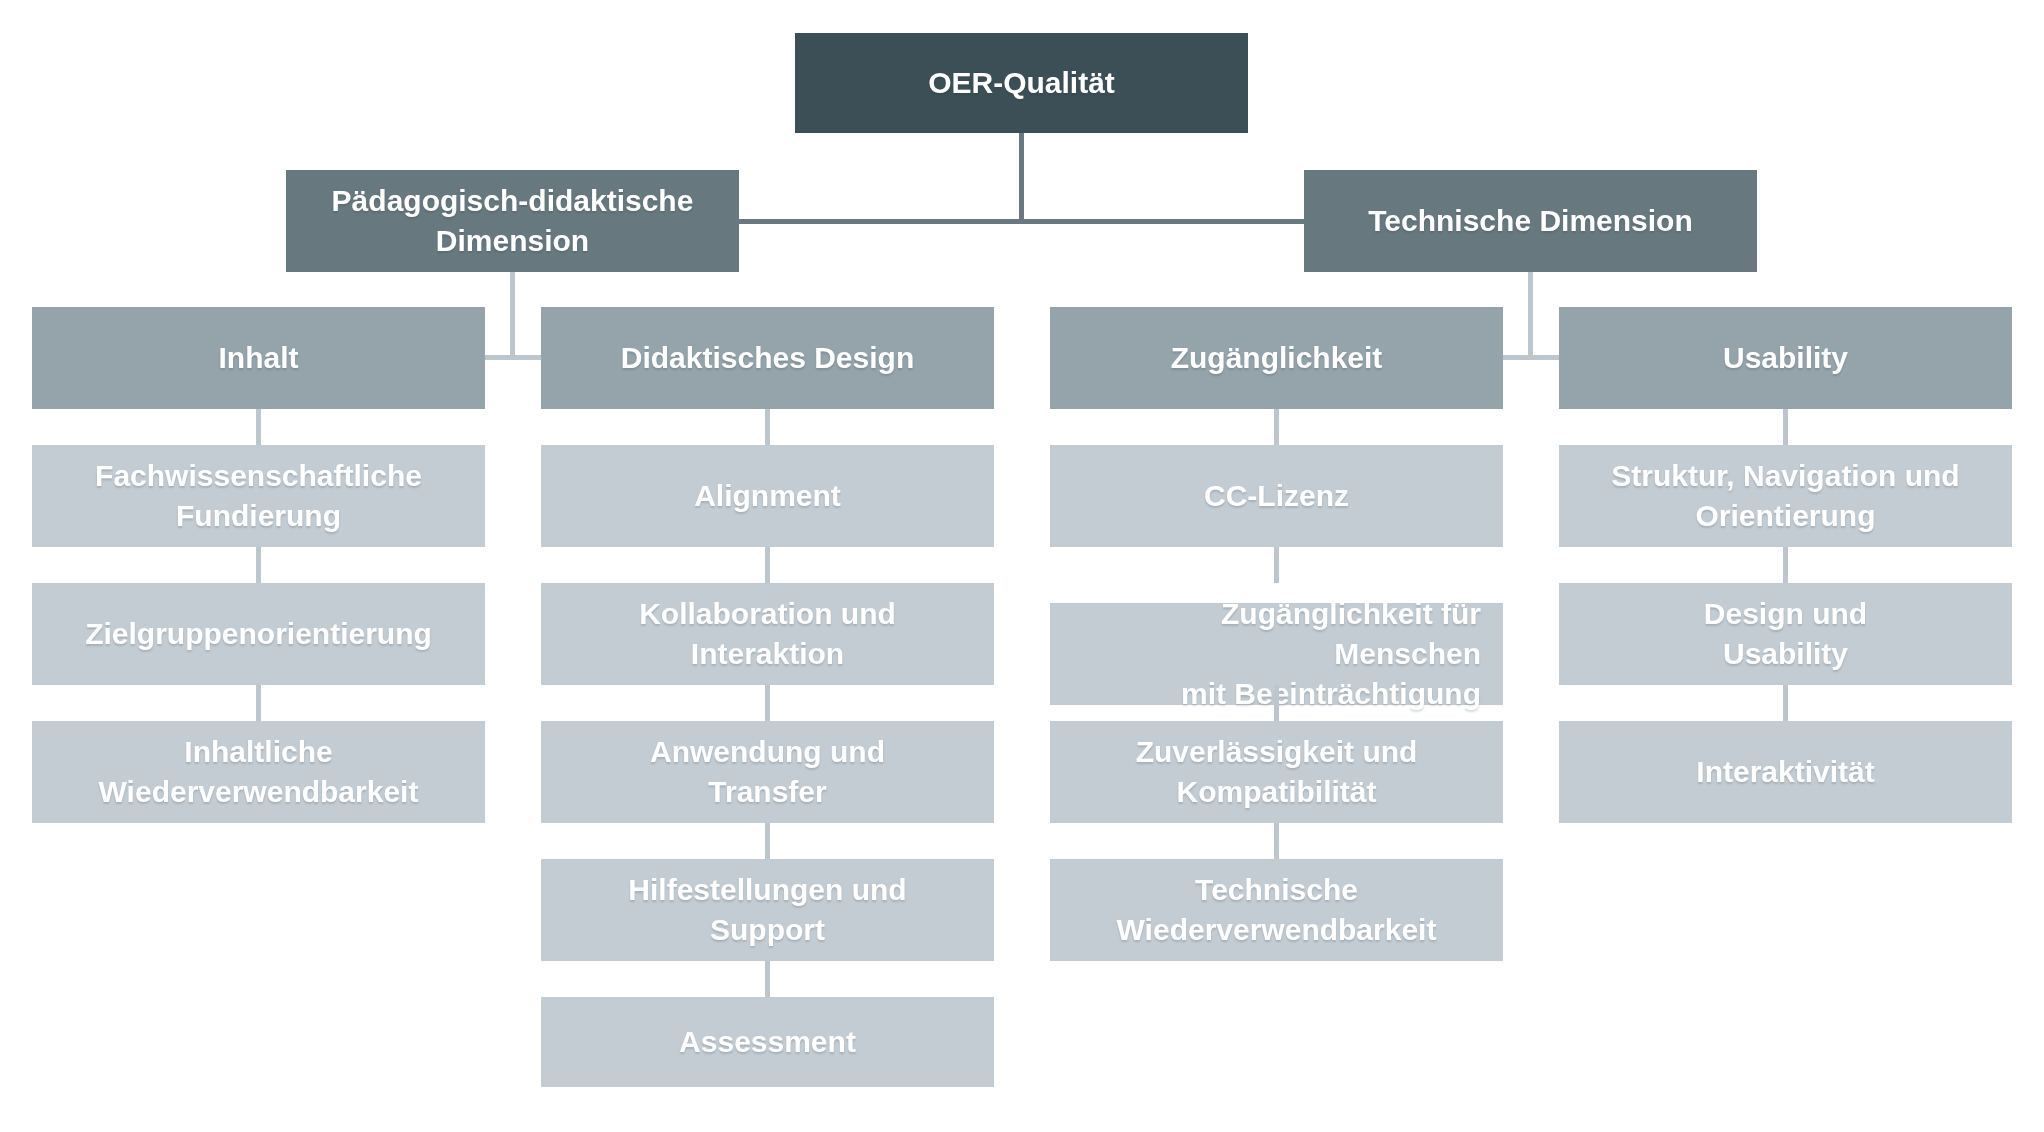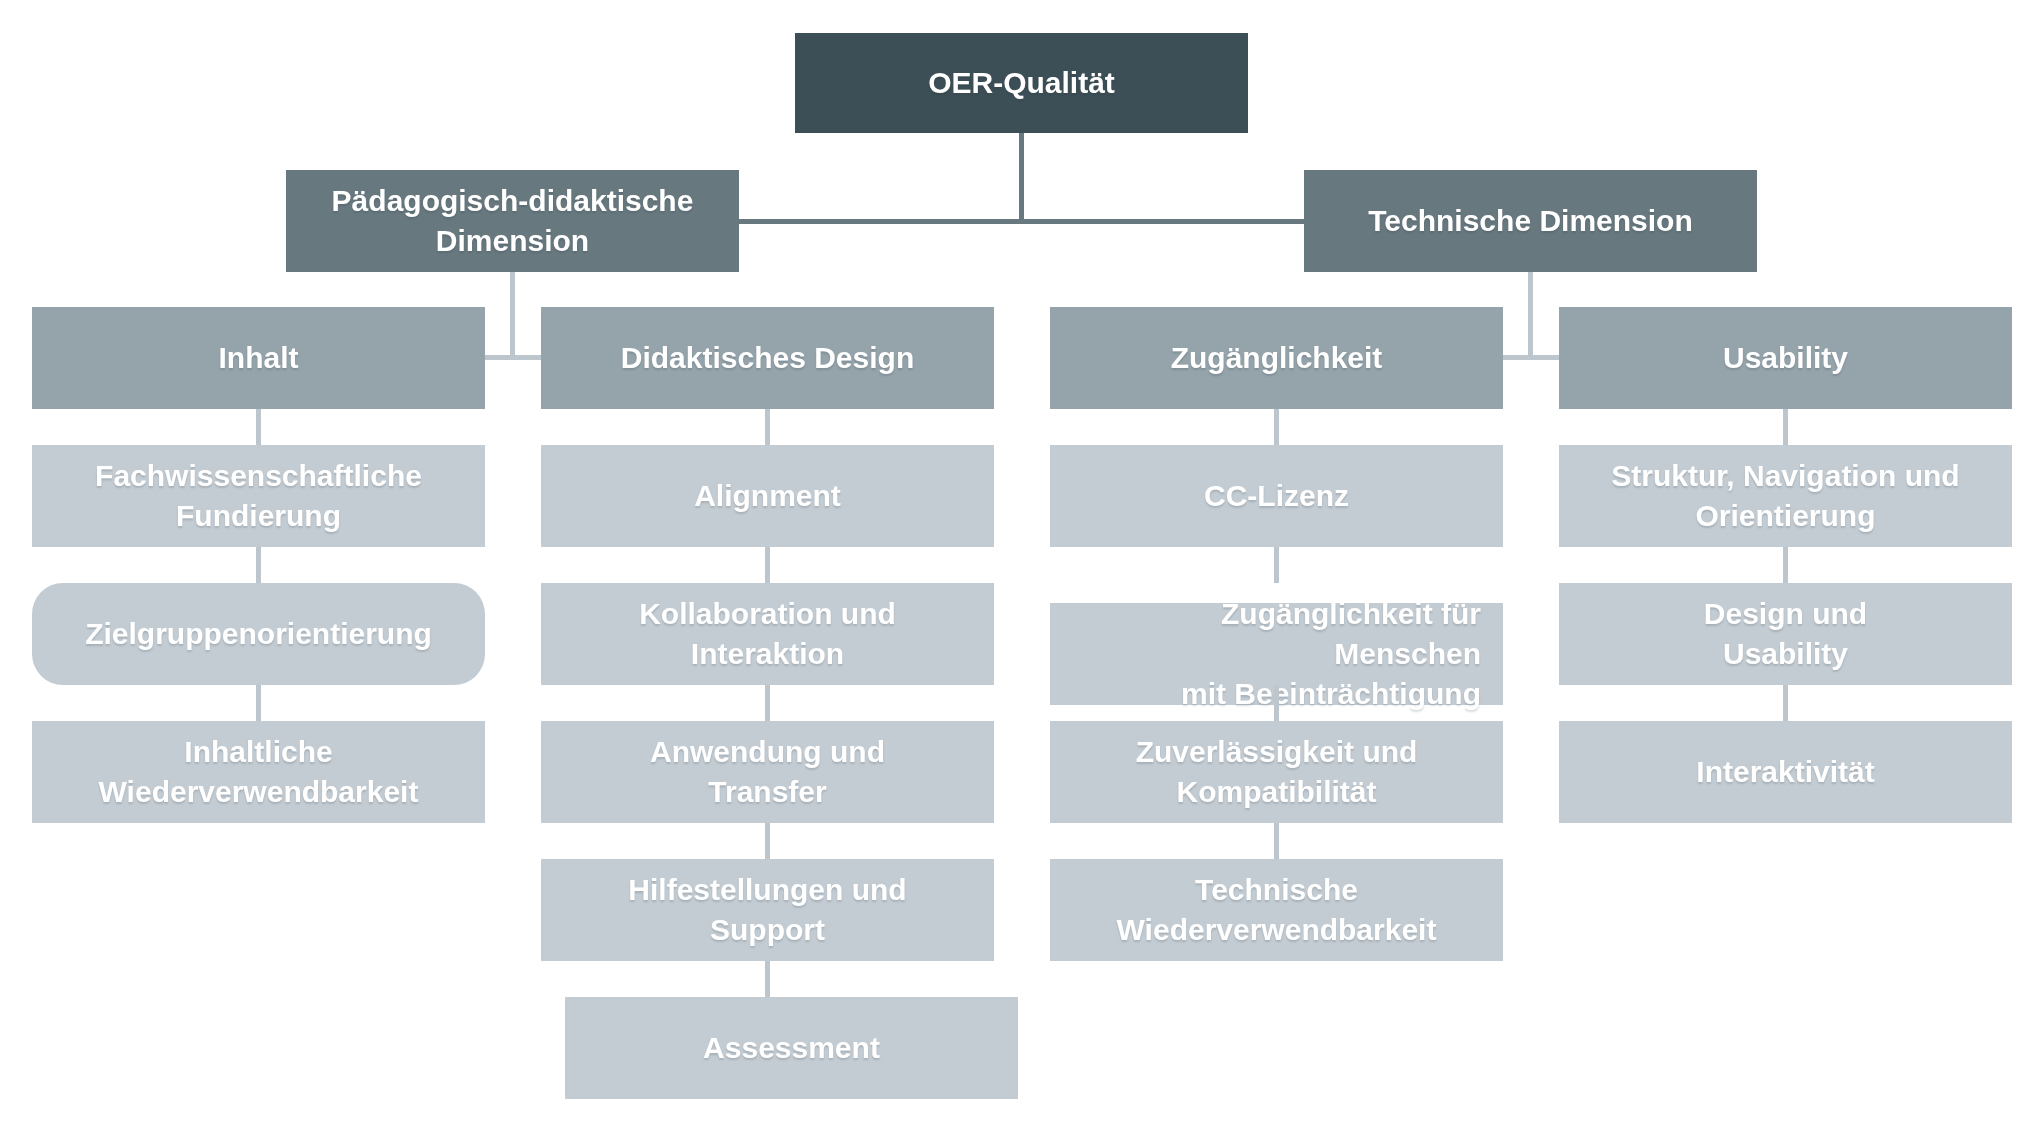--- a/index.html
+++ b/index.html
@@ -64,38 +64,38 @@
 
   <div class="box l3" style="left:32px; top:307px; width:453px; height:102px;">Inhalt</div>
   <div class="box l3" style="left:541px; top:307px; width:453px; height:102px;">Didaktisches Design</div>
   <div class="box l3" style="left:1050px; top:307px; width:453px; height:102px;">Zugänglichkeit</div>
   <div class="box l3" style="left:1559px; top:307px; width:453px; height:102px;">Usability</div>
 
   <div class="conn light" style="left:256px; top:409px; width:5px; height:36px;"></div>
   <div class="box l4" style="left:32px; top:445px; width:453px; height:102px;">Fachwissenschaftliche
 Fundierung</div>
   <div class="conn light" style="left:256px; top:547px; width:5px; height:36px;"></div>
-  <div class="box l4" style="left:32px; top:583px; width:453px; height:102px;border-radius:31px;">Zielgruppenorientierung</div>
+  <div class="box l4" style="left:32px; top:583px; width:453px; height:102px;">Zielgruppenorientierung</div>
   <div class="conn light" style="left:256px; top:685px; width:5px; height:36px;"></div>
   <div class="box l4" style="left:32px; top:721px; width:453px; height:102px;">Inhaltliche
 Wiederverwendbarkeit</div>
 
   <div class="conn light" style="left:765px; top:409px; width:5px; height:36px;"></div>
   <div class="box l4" style="left:541px; top:445px; width:453px; height:102px;">Alignment</div>
   <div class="conn light" style="left:765px; top:547px; width:5px; height:36px;"></div>
   <div class="box l4" style="left:541px; top:583px; width:453px; height:102px;">Kollaboration und
 Interaktion</div>
   <div class="conn light" style="left:765px; top:685px; width:5px; height:36px;"></div>
   <div class="box l4" style="left:541px; top:721px; width:453px; height:102px;">Anwendung und
 Transfer</div>
   <div class="conn light" style="left:765px; top:823px; width:5px; height:36px;"></div>
   <div class="box l4" style="left:541px; top:859px; width:453px; height:102px;">Hilfestellungen und
 Support</div>
   <div class="conn light" style="left:765px; top:961px; width:5px; height:36px;"></div>
-  <div class="box l4" style="left:541px; top:997px; width:453px; height:102px;margin-left:24px;">Assessment</div>
+  <div class="box l4" style="left:541px; top:997px; width:453px; height:90px;">Assessment</div>
 
   <div class="conn light" style="left:1274px; top:409px; width:5px; height:36px;"></div>
   <div class="box l4" style="left:1050px; top:445px; width:453px; height:102px;">CC-Lizenz</div>
   <div class="conn light" style="left:1274px; top:547px; width:5px; height:36px;"></div>
   <div class="box l4 align-right" style="left:1050px; top:583px; width:453px; height:102px;margin-top:20px;">Zugänglichkeit für Menschen
 mit Beeinträchtigung</div>
   <div class="conn light" style="left:1274px; top:685px; width:5px; height:36px;"></div>
   <div class="box l4" style="left:1050px; top:721px; width:453px; height:102px;">Zuverlässigkeit und
 Kompatibilität</div>
   <div class="conn light" style="left:1274px; top:823px; width:5px; height:36px;"></div>

